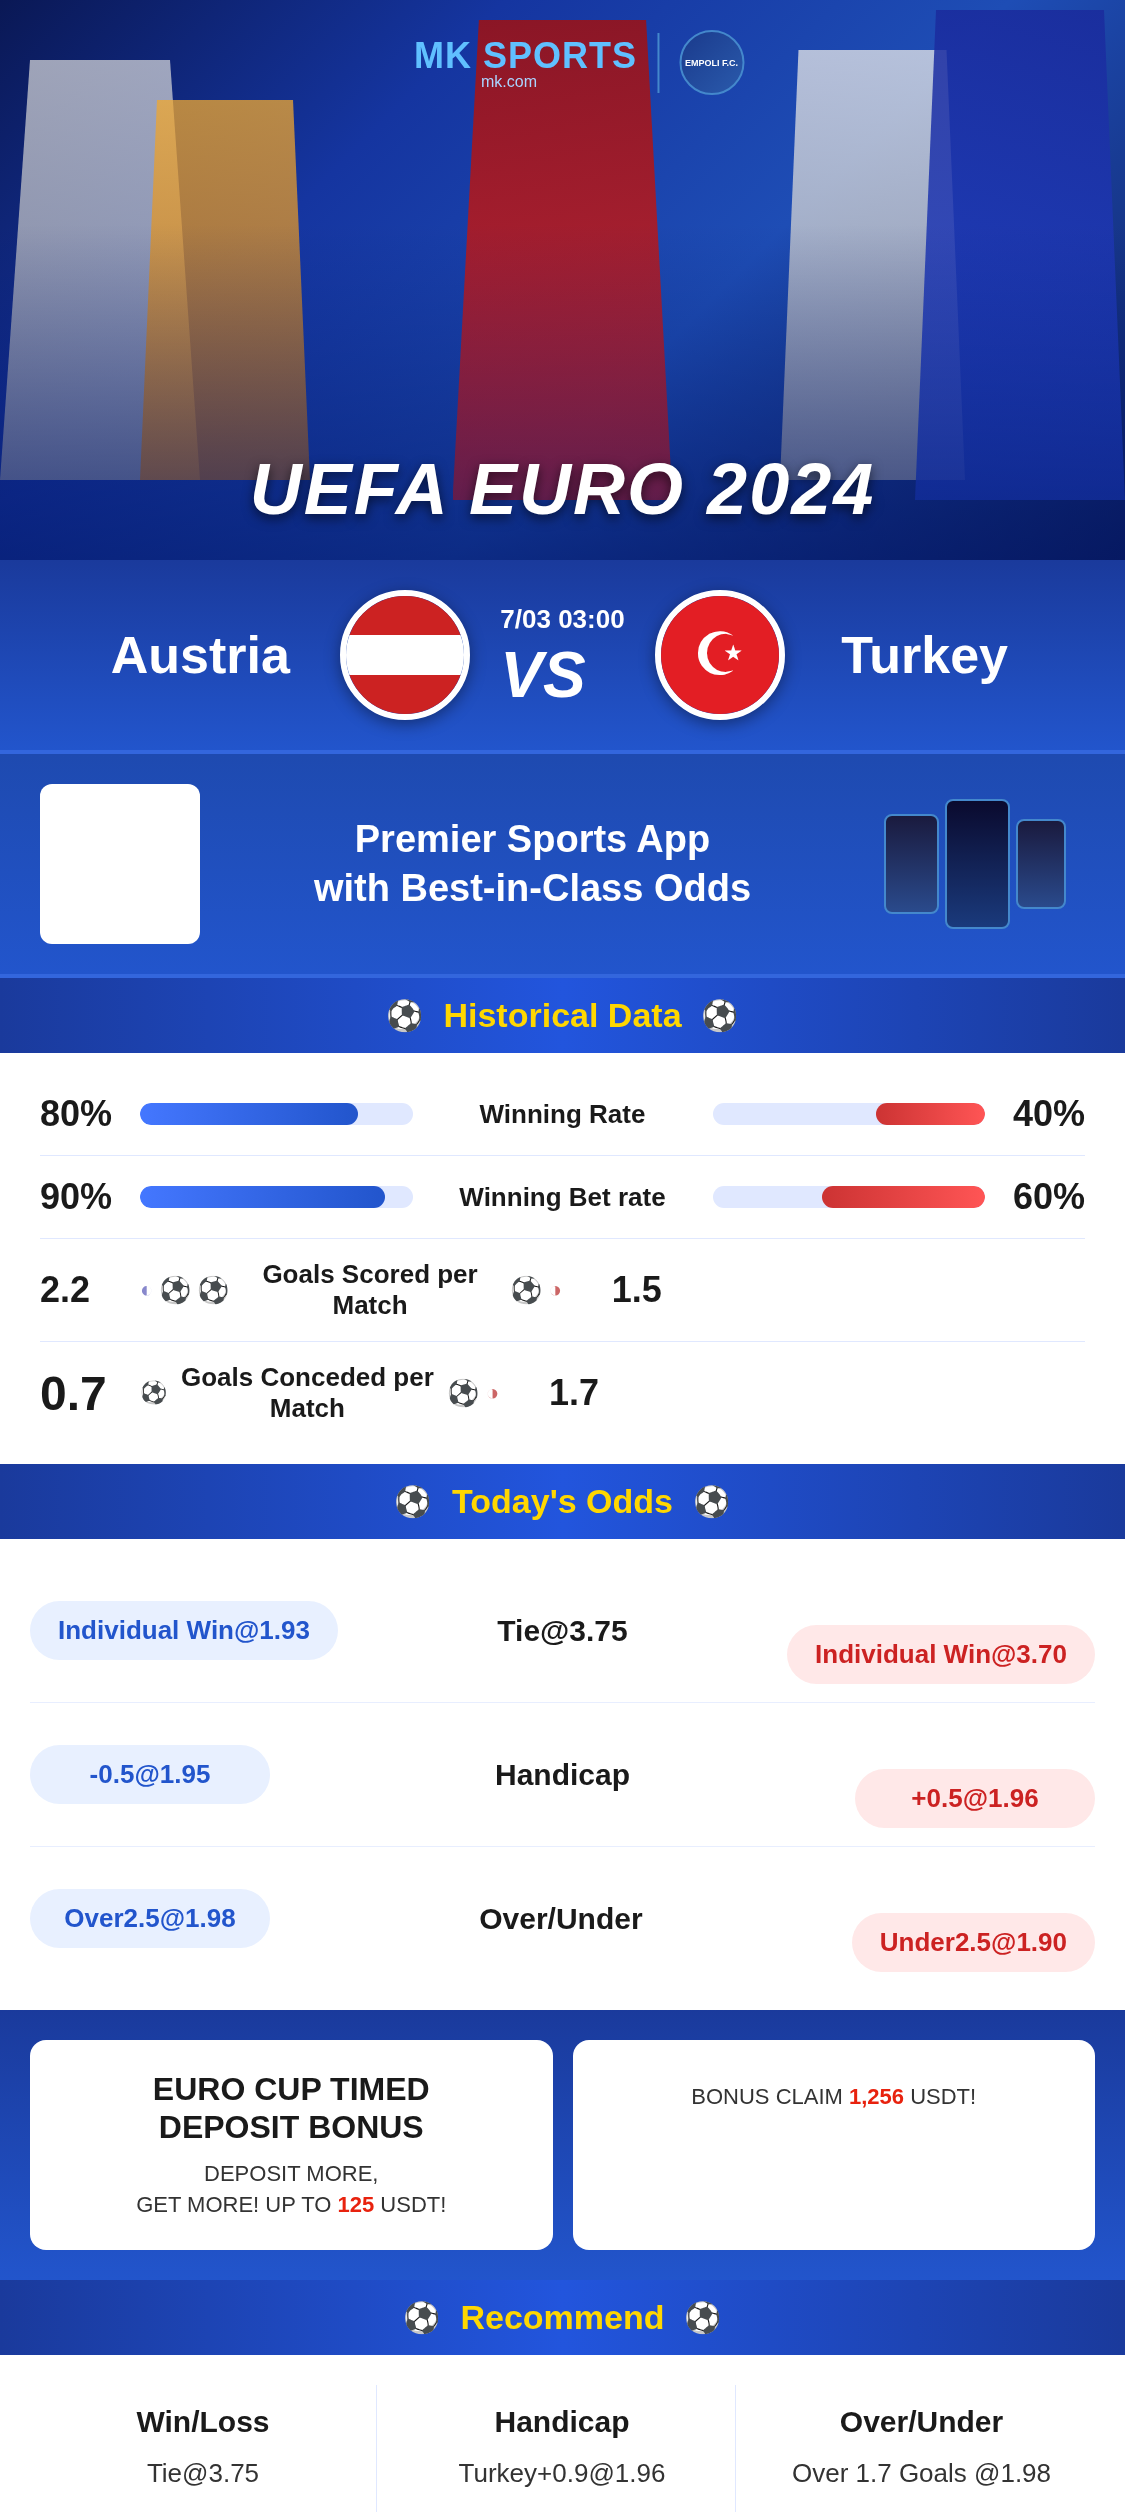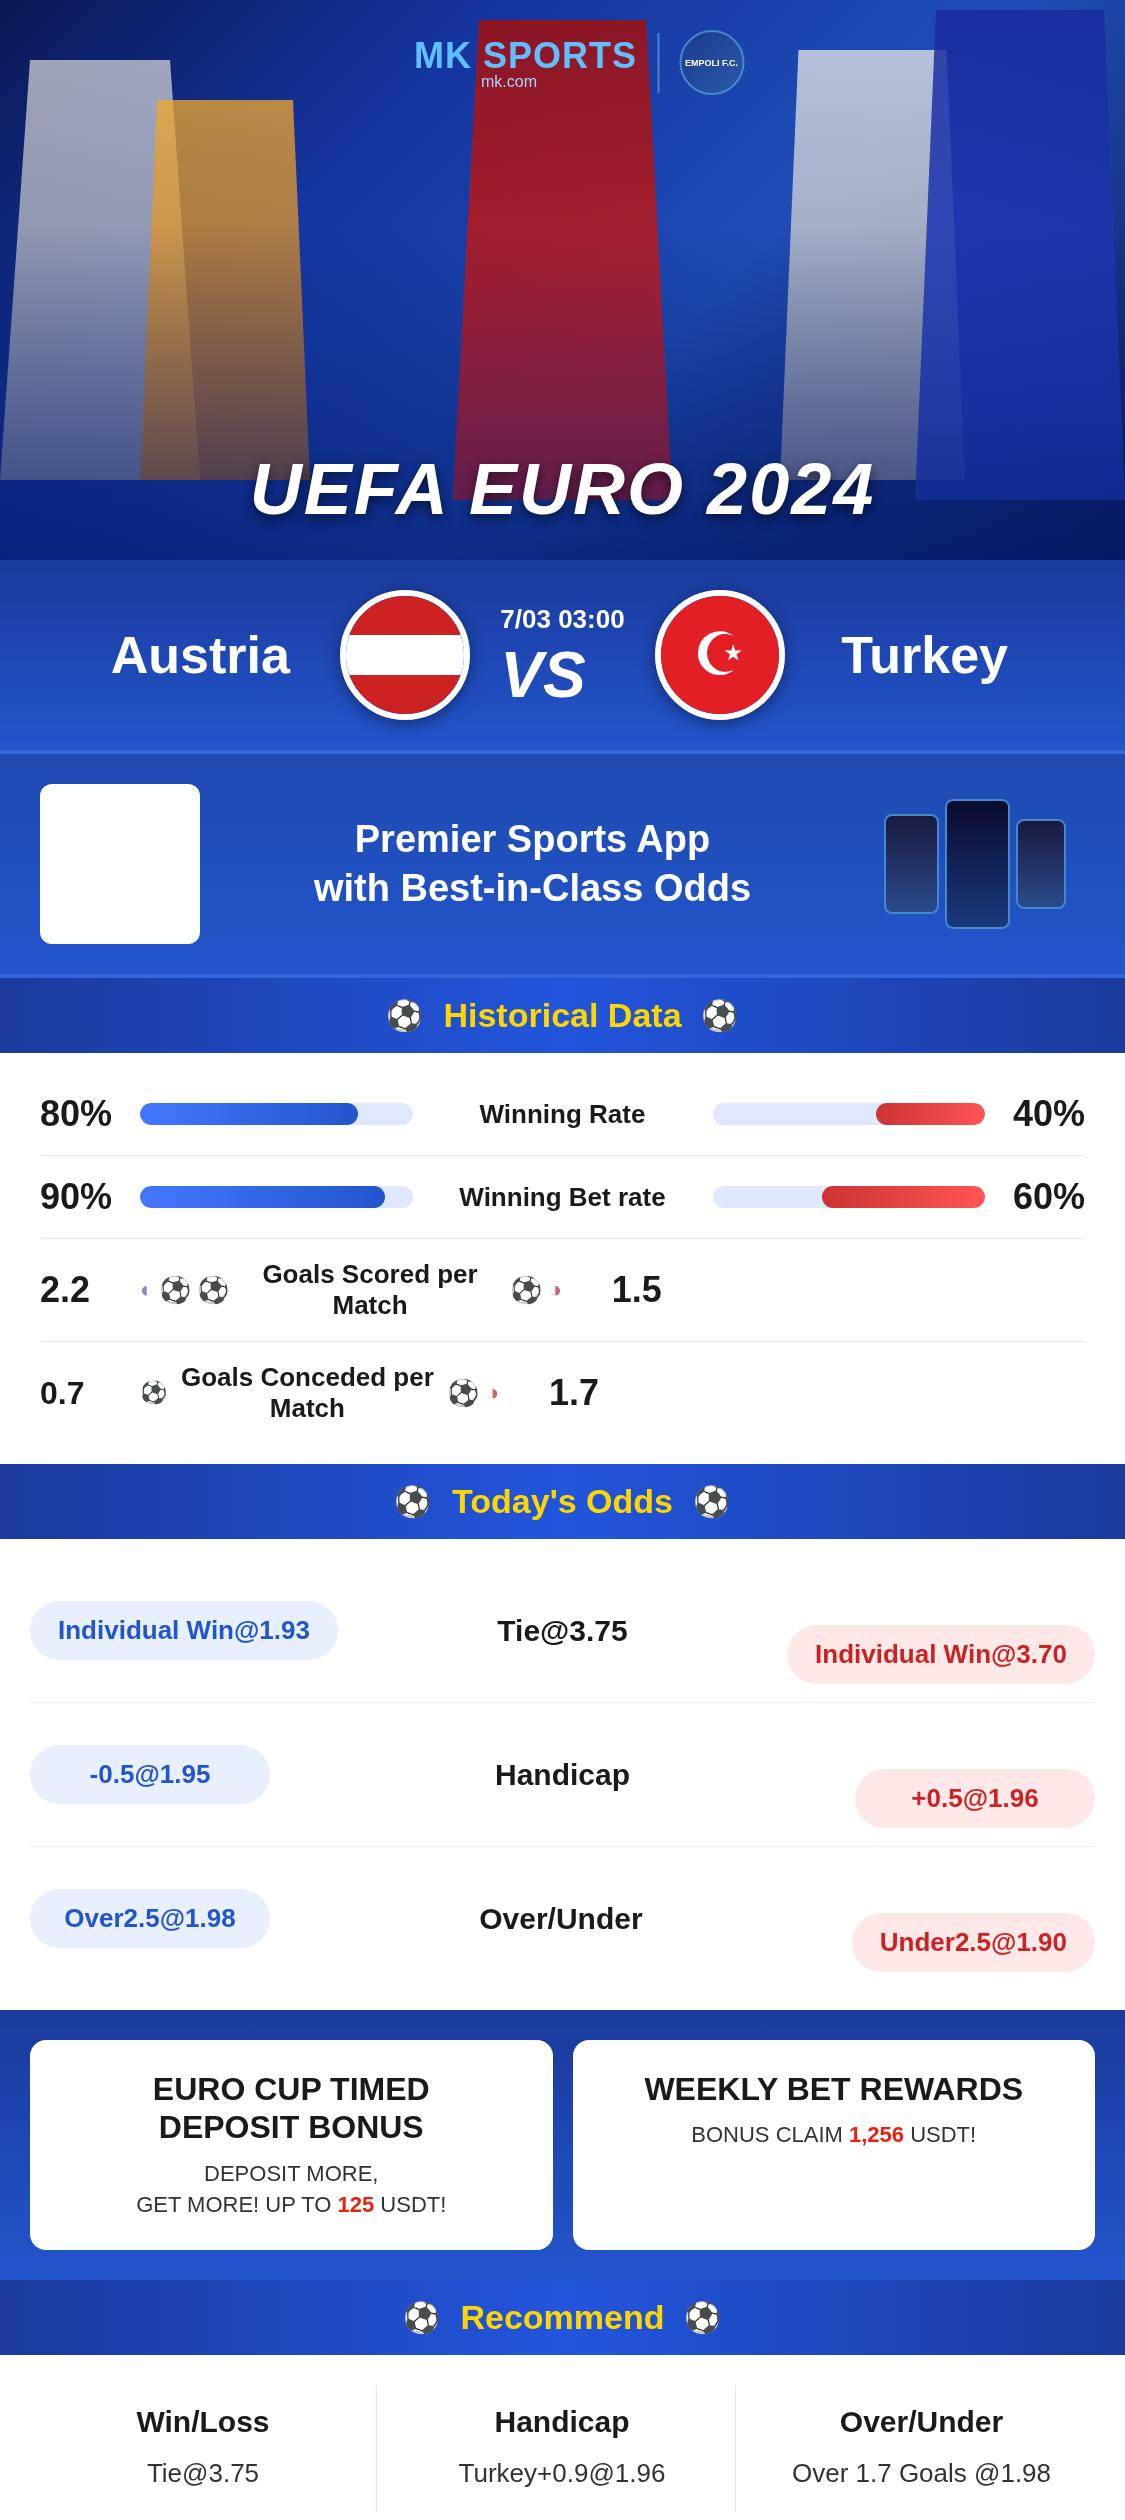--- a/index.html
+++ b/index.html
@@ -522,21 +522,21 @@
     </div>
     <div class="stat-label">Goals Scored per Match</div>
     <div class="stat-icons">
       <span class="ball-icon" style="color:#cc4444;">⚽</span>
       <span style="font-size:22px;color:#cc6666;">◑</span>
     </div>
     <div class="stat-value-right">1.5</div>
   </div>
 
   <div class="stat-row">
-    <div class="stat-value-left" style="font-size:32px;font-weight:900;">0.7</div>
+    <div class="stat-value-left" style="font-size:48px;font-weight:900;">0.7</div>
     <div class="stat-icons">
       <span style="font-size:22px;color:#8888cc;">⚽</span>
     </div>
     <div class="stat-label">Goals Conceded per Match</div>
     <div class="stat-icons">
       <span class="ball-icon" style="color:#cc4444;">⚽</span>
       <span style="font-size:22px;color:#cc6666;">◑</span>
     </div>
     <div class="stat-value-right">1.7</div>
   </div>
@@ -572,21 +572,20 @@
 </div>
 
 <div class="bonus-section">
   <div class="bonus-card">
     <div class="bonus-title">EURO CUP TIMED<br>DEPOSIT BONUS</div>
     <div class="bonus-desc">
       DEPOSIT MORE,<br>GET MORE! UP TO <span class="bonus-highlight">125</span> USDT!
     </div>
   </div>
   <div class="bonus-card">
-    <div class="bonus-title">WEEKLY BET REWARDS</div>
     <div class="bonus-desc">
       BONUS CLAIM <span class="bonus-highlight">1,256</span> USDT!
     </div>
   </div>
 </div>
 
 <div class="section-header">
   <span class="soccer-ball-icon">⚽</span>
   <span class="section-title">Recommend</span>
   <span class="soccer-ball-icon">⚽</span>

